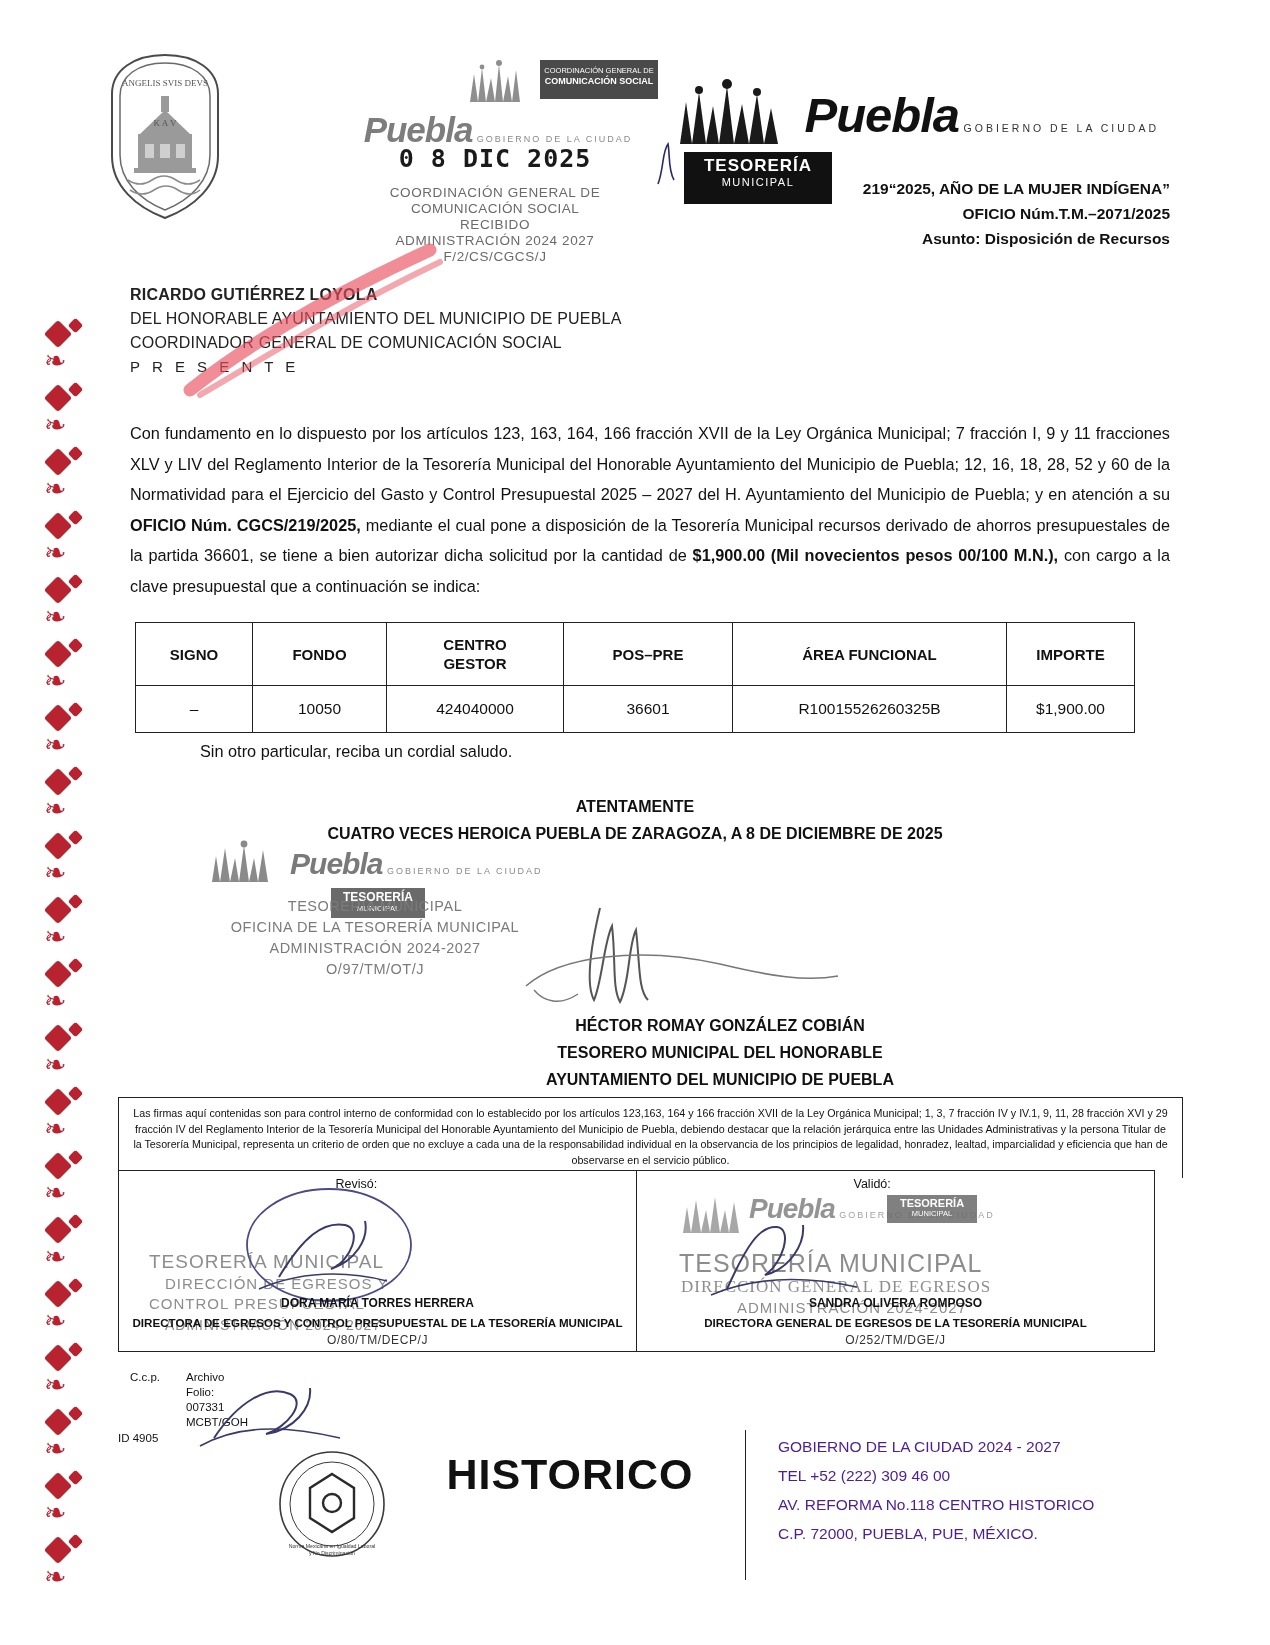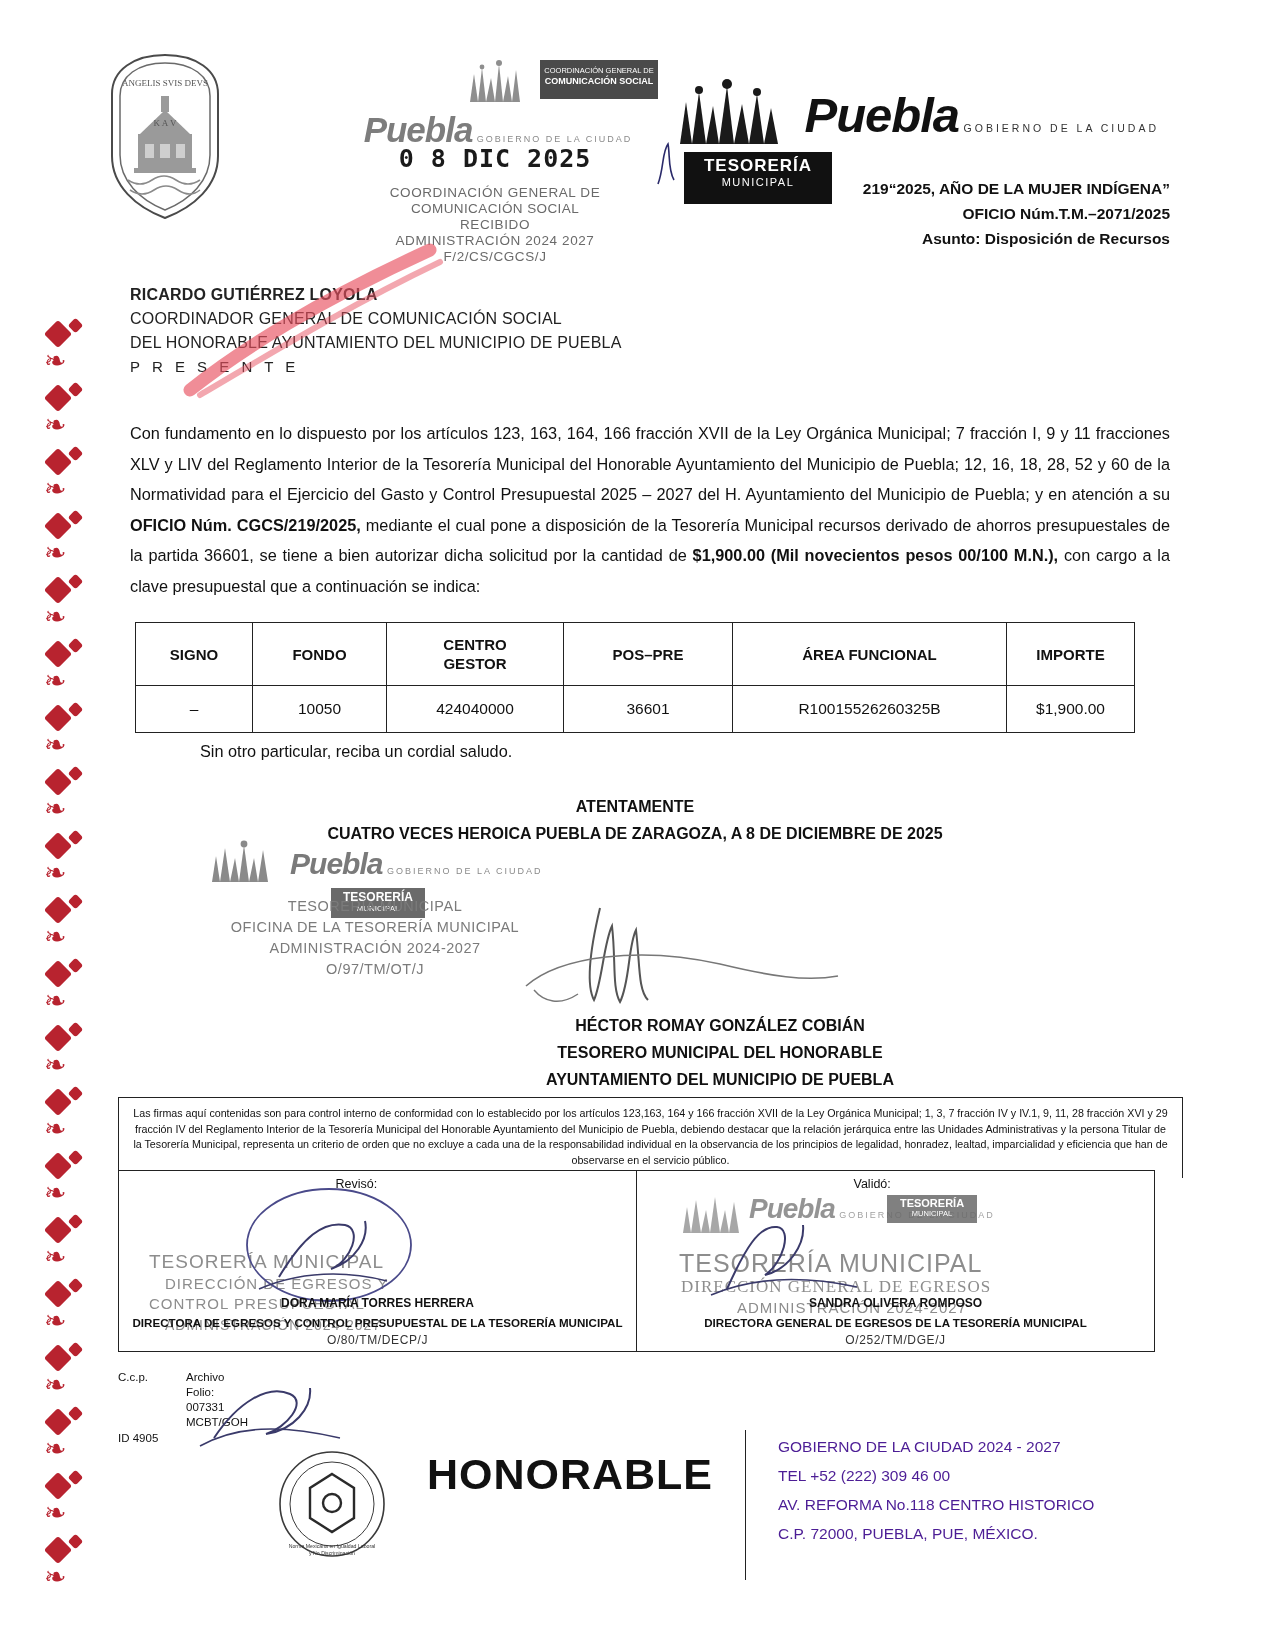--- a/index.html
+++ b/index.html
@@ -139,21 +139,21 @@
   }
   .ghost{
     position:absolute;color:#8d8d8d;font-size:20px;letter-spacing:1px;
     white-space:nowrap;
   }
 
   
   .ccp{
     position:absolute;left:118px;top:1370px;font-size:11.5px;line-height:15px;color:#111;
   }
-  .ccp .lbl{position:absolute;left:0;top:0;}
+  .ccp .lbl{position:absolute;left:12px;top:0;}
   .ccp .vals{position:absolute;left:68px;top:0;}
   .idnum{position:absolute;left:118px;top:1432px;font-size:11.5px;color:#111;}
 
   
   .footer-sep{
     position:absolute;left:745px;top:1430px;width:1px;height:150px;background:#222;
   }
   .footer-info{
     position:absolute;left:778px;top:1432px;font-size:15.5px;line-height:29px;color:#4c1d95;
   }
@@ -384,22 +384,22 @@
   </div>
 
   <div class="head-right">
     <div>219“2025, AÑO DE LA MUJER INDÍGENA”</div>
     <div>OFICIO Núm.T.M.–2071/2025</div>
     <div>Asunto: Disposición de Recursos</div>
   </div>
 
   <div class="addressee">
     <div class="name">RICARDO GUTIÉRREZ LOYOLA</div>
+    <div>DEL HONORABLE AYUNTAMIENTO DEL MUNICIPIO DE PUEBLA</div>
     <div>COORDINADOR GENERAL DE COMUNICACIÓN SOCIAL</div>
-    <div>DEL HONORABLE AYUNTAMIENTO DEL MUNICIPIO DE PUEBLA</div>
     <div class="presente">P R E S E N T E</div>
   </div>
 
   <svg class="scribble" style="left:180px;top:240px;" width="300" height="160">
     <path d="M10 150 C60 110 140 60 250 10" fill="none" stroke="#e8505f" stroke-width="13" stroke-linecap="round" opacity=".65"></path>
     <path d="M20 155 C80 120 160 70 260 22" fill="none" stroke="#e8505f" stroke-width="6" stroke-linecap="round" opacity=".5"></path>
   </svg>
 
   <div class="body-text">
     <span>Con fundamento en lo dispuesto por los artículos 123, 163, 164, 166 fracción XVII de la Ley Orgánica Municipal; 7 fracción I, 9 y 11 fracciones XLV y LIV del Reglamento Interior de la Tesorería Municipal del Honorable Ayuntamiento del Municipio de Puebla; 12, 16, 18, 28, 52 y 60 de la Normatividad para el Ejercicio del Gasto y Control Presupuestal 2025 – 2027 del H. Ayuntamiento del Municipio de Puebla; y en atención a su </span><b>OFICIO Núm. CGCS/219/2025,</b><span> mediante el cual pone a disposición de la Tesorería Municipal recursos derivado de ahorros presupuestales de la partida 36601, se tiene a bien autorizar dicha solicitud por la cantidad de </span><b>$1,900.00 (Mil novecientos pesos 00/100 M.N.),</b><span> con cargo a la clave presupuestal que a continuación se indica:</span>
@@ -555,21 +555,21 @@
       <g fill="none" stroke="#2a2a2a" stroke-width="2.4">
         <path d="M56 26 L78 40 L78 70 L56 84 L34 70 L34 40 Z"></path>
         <circle cx="56" cy="55" r="9"></circle>
       </g>
       <text x="56" y="100" font-size="5.2" fill="#333" text-anchor="middle" font-family="Liberation Sans, sans-serif">Norma Mexicana en Igualdad Laboral</text>
       <text x="56" y="107" font-size="5.2" fill="#333" text-anchor="middle" font-family="Liberation Sans, sans-serif">y No Discriminación</text>
     </svg>
   </div>
 
   <div class="capital">
-    <div class="l2">HONORABLE</div>
+    <div class="l2">HISTORICO</div>
   </div>
 
   <div class="footer-sep"></div>
   <div class="footer-info">
     <div>GOBIERNO DE LA CIUDAD 2024 - 2027</div>
     <div>TEL +52 (222) 309 46 00</div>
     <div>AV. REFORMA No.118 CENTRO HISTORICO</div>
     <div>C.P. 72000, PUEBLA, PUE, MÉXICO.</div>
   </div>
 

